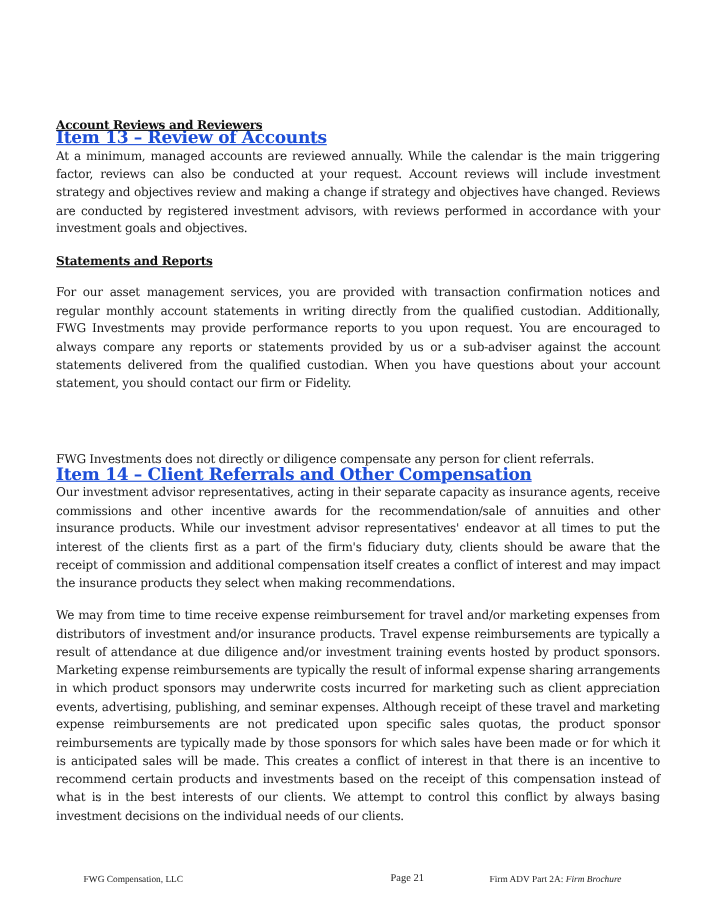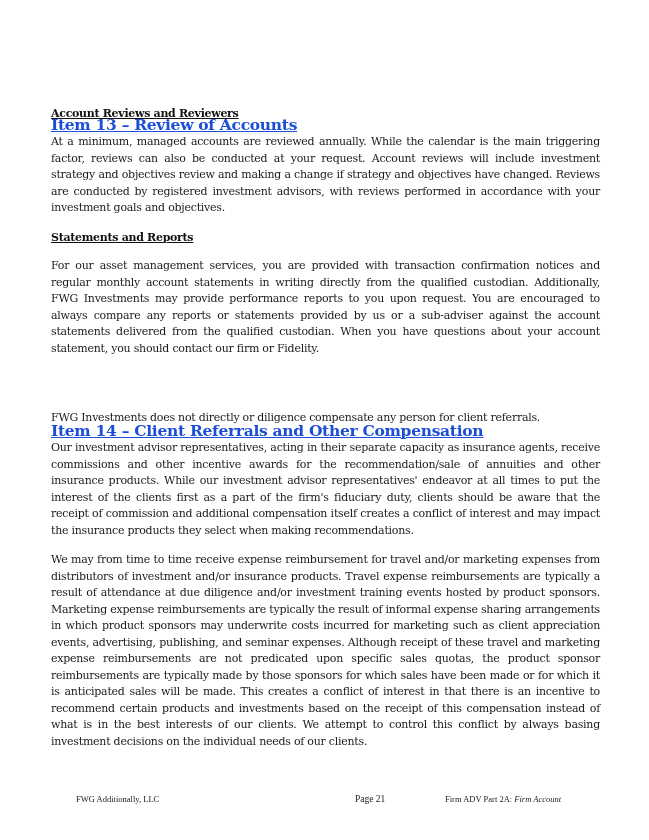--- a/index.html
+++ b/index.html
@@ -28,15 +28,15 @@
   <div class="h2" style="top:231px;">Statements and Reports</div>
   <div class="p" style="top:258px;">For our asset management services, you are provided with transaction confirmation notices and regular monthly account statements in writing directly from the qualified custodian. Additionally, FWG Investments may provide performance reports to you upon request.  You are encouraged to always compare any reports or statements provided by us or a sub-adviser against the account statements delivered from the qualified custodian. When you have questions about your account statement, you should contact our firm or Fidelity.</div>
 
   <div class="h1" style="top:378px;">Item 14 – Client Referrals and Other Compensation</div>
 
   <div class="p" style="top:410px;">FWG Investments does not directly or diligence compensate any person for client referrals.</div>
   <div class="p" style="top:440px;">Our investment advisor representatives, acting in their separate capacity as insurance agents, receive commissions and other incentive awards for the recommendation/sale of annuities and other insurance products. While our investment advisor representatives' endeavor at all times to put the interest of the clients first as a part of the firm's fiduciary duty, clients should be aware that the receipt of commission and additional compensation itself creates a conflict of interest and may impact the insurance products they select when making recommendations.</div>
   <div class="p" style="top:552px;">We may from time to time receive expense reimbursement for travel and/or marketing expenses from distributors of investment and/or insurance products. Travel expense reimbursements are typically a result of attendance at due diligence and/or investment training events hosted by product sponsors. Marketing expense reimbursements are typically the result of informal expense sharing arrangements in which product sponsors may underwrite costs incurred for marketing such as client appreciation events, advertising, publishing, and seminar expenses. Although receipt of these travel and marketing expense reimbursements are not predicated upon specific sales quotas, the product sponsor reimbursements are typically made by those sponsors for which sales have been made or for which it is anticipated sales will be made. This creates a conflict of interest in that there is an incentive to recommend certain products and investments based on the receipt of this compensation instead of what is in the best interests of our clients. We attempt to control this conflict by always basing investment decisions on the individual needs of our clients.</div>
 </div>
 
-<div class="footer" style="left:76px;">FWG Additionally, LLC</div>
+<div class="footer" style="left:76px;">FWG Compensation, LLC</div>
 <div class="footer" style="left:307px; font-size:9.5px;margin-left:48px;">Page 21</div>
-<div class="footer" style="left:445px;"><span>Firm ADV Part 2A: </span><span class="it">Firm Account</span></div>
+<div class="footer" style="left:445px;"><span>Firm ADV Part 2A: </span><span class="it">Firm Brochure</span></div>
 
 </body></html>

